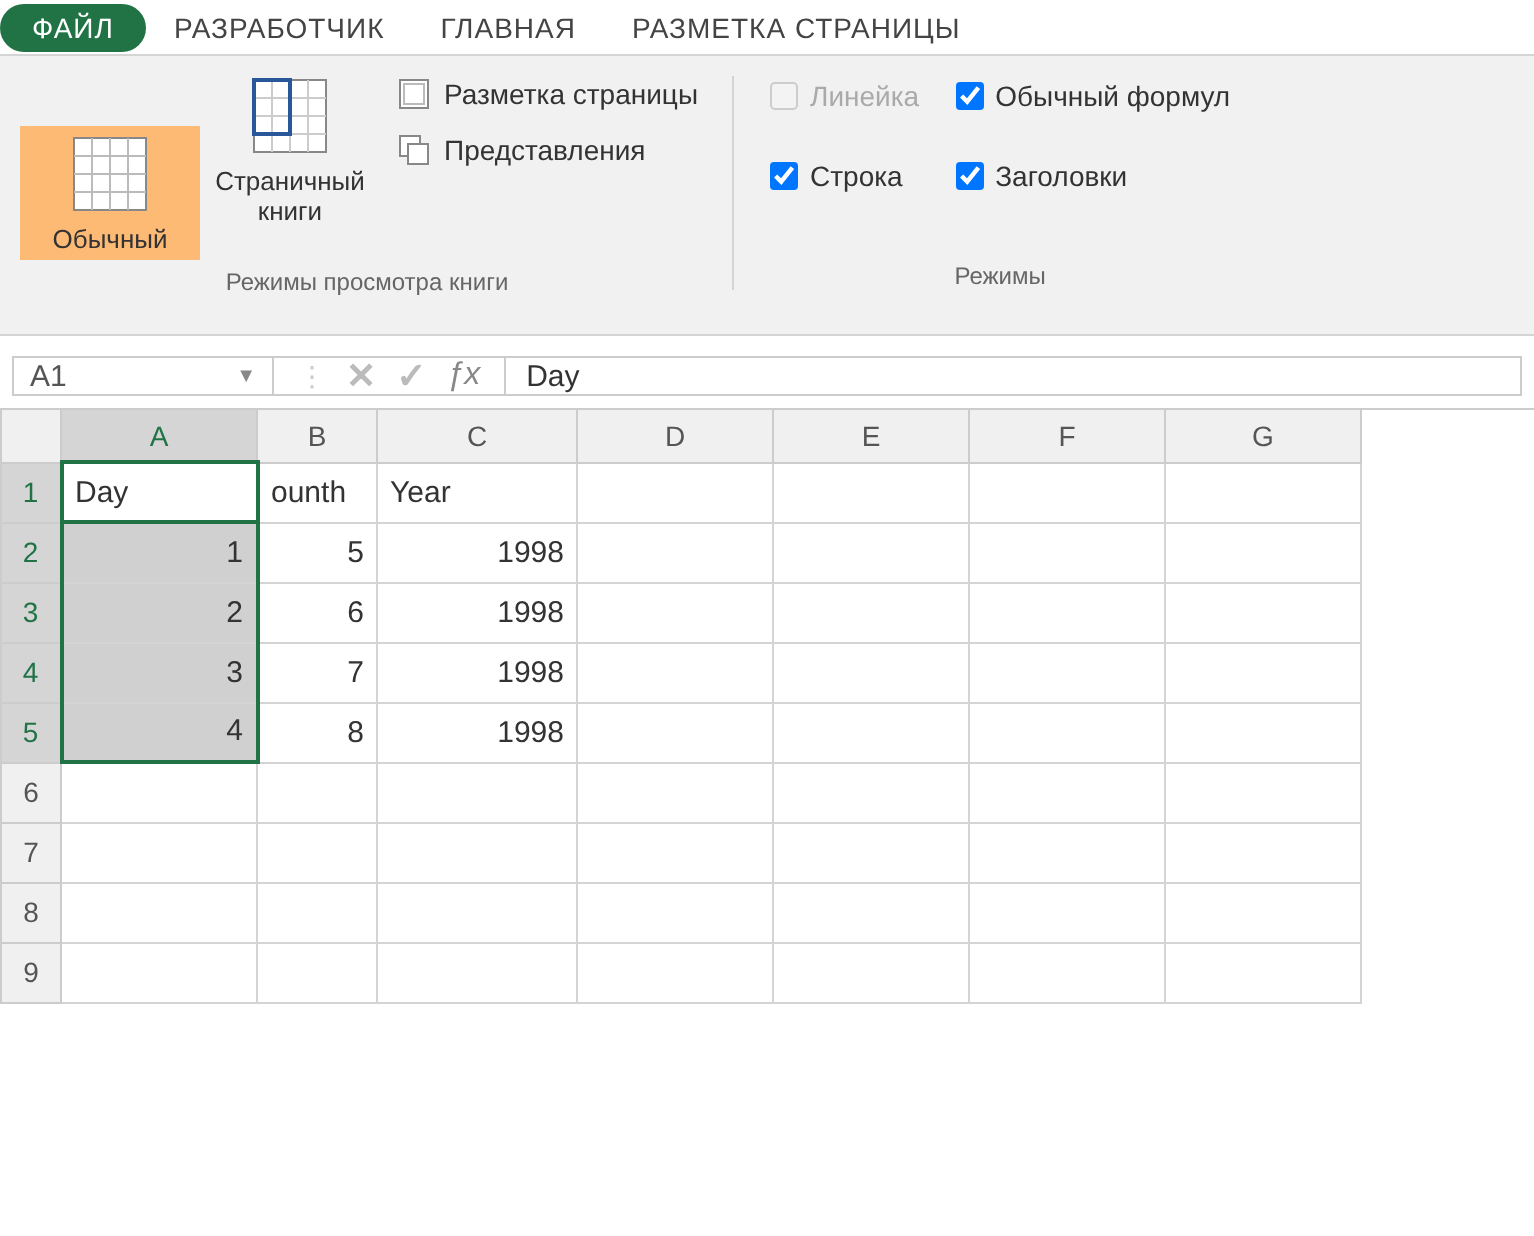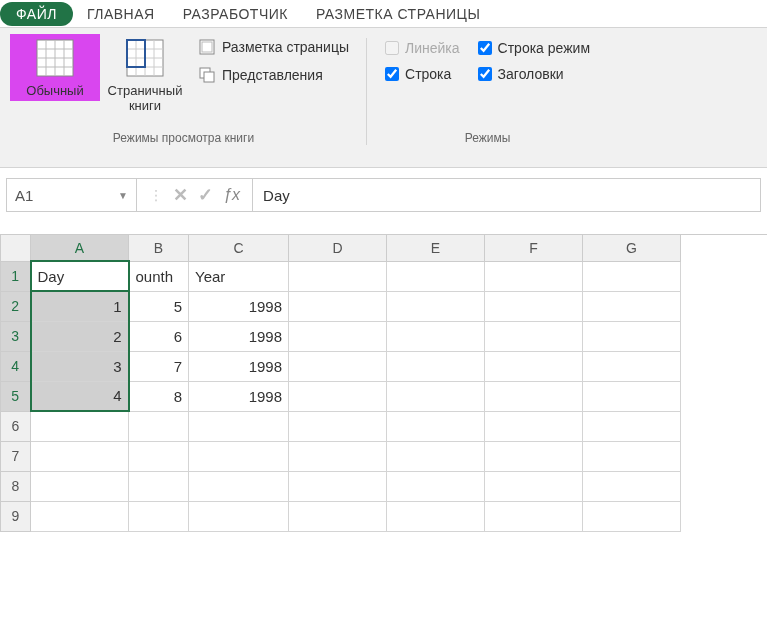--- a/index.html
+++ b/index.html
@@ -12,37 +12,37 @@
   .tab:not(.file) { text-transform: uppercase; }
   
   
   .ribbon { display: flex; background: #f1f1f1; border-bottom: 1px solid #d4d4d4; padding: 6px 0 0 0; height: 140px; }
   .ribbon-group { display: flex; flex-direction: column; align-items: center; padding: 0 10px; position: relative; }
   .ribbon-group.sep::after { content: ""; position: absolute; right: 0; top: 4px; bottom: 22px; width: 1px; background: #d4d4d4; }
   .group-body { display: flex; align-items: flex-start; flex: 1; }
   .group-label { font-size: 12px; color: #666; padding: 4px 0 22px; text-align: center; width: 100%; }
   
   .big-btn { display: flex; flex-direction: column; align-items: center; padding: 2px 6px; width: 90px; cursor: pointer; }
-  .big-btn.active { background: #d946ef; }
+  .big-btn.active { background: #fdba74; margin-top: 29px; }
   .big-btn .icon-box { width: 44px; height: 44px; margin-bottom: 4px; display:flex; align-items:center; justify-content:center; }
   .big-btn .label { font-size: 13px; color: #333; text-align: center; line-height: 1.15; }
   
   .small-btns { display: flex; flex-direction: column; gap: 6px; padding: 2px 4px; }
   .small-btn { display: flex; align-items: center; gap: 6px; padding: 2px 4px; cursor: pointer; }
   .small-btn .icon-box { width: 18px; height: 18px; display:flex; align-items:center; justify-content:center;}
   .small-btn .label { font-size: 14px; color: #333; }
   
-  .checks { display: grid; grid-template-columns: auto auto; gap: 10px 18px; padding: 6px 8px; align-content: start;}
+  .checks { display: grid; grid-template-columns: auto auto; gap: 24px 18px; padding: 6px 8px; align-content: start;}
   .check { display: flex; align-items: center; gap: 6px; }
   .check input { width: 14px; height: 14px; }
   .check.disabled { color: #aaa; }
   .check label { font-size: 14px; }
   
   
-  .formula-bar { display: flex; align-items: center; border: 1px solid #ccc; margin: 10px 6px 22px 6px; height: 34px; background: #fff; }
+  .formula-bar { display: flex; align-items: center; border: 1px solid #ccc; margin: 10px 6px 6px 6px; height: 20px; background: #fff; }
   .namebox { display:flex; align-items:center; width: 130px; border-right: 1px solid #ccc; height: 100%; padding: 0 8px; position:relative;}
   .namebox input { border: none; outline: none; font-size: 15px; width: 100%; color:#555;}
   .namebox .dd { color: #888; font-size: 10px; position:absolute; right:8px;}
   .fb-btns { display: flex; align-items: center; gap: 10px; padding: 0 12px; color: #bbb;}
   .fb-btn { font-size: 18px; cursor: pointer; font-weight:bold;}
   .fx { font-style: italic; color: #888; font-size: 16px; }
   .formula-input { flex:1; border: none; border-left: 1px solid #ccc; height: 100%; padding: 0 10px; font-size: 15px; outline:none; color:#333;}
   
   
   .grid-wrap { border-top: 1px solid #ccc; }
@@ -60,22 +60,22 @@
   .sel-border-left { border-left: 2px solid #217346 !important;}
   .sel-border-right { border-right: 2px solid #217346 !important;}
   .sel-border-bottom { border-bottom: 2px solid #217346 !important;}
   .colA{width:98px;} .colB{width:60px;} .colC{width:100px;} .colD{width:98px;} .colE{width:98px;} .colF{width:98px;} .colG{width:98px;}
 </style>
 </head>
 <body>
 
 <div class="tabs">
   <div class="tab file">ФАЙЛ</div>
+  <div class="tab">Разработчик</div>
   <div class="tab">ГЛАВНАЯ</div>
-  <div class="tab">Разработчик</div>
   <div class="tab">РАЗМЕТКА СТРАНИЦЫ</div>
 </div>
 
 <div class="ribbon">
   <div class="ribbon-group sep">
     <div class="group-body">
       <div class="big-btn active">
         <div class="icon-box">
           <svg width="40" height="40">
               <rect x="2" y="2" width="36" height="36" fill="#fff" stroke="#888"></rect>
@@ -134,21 +134,21 @@
 
   <div class="ribbon-group">
     <div class="group-body">
       <div class="checks">
         <div class="check disabled">
           <input type="checkbox" disabled="" style="">
           <label>Линейка</label>
         </div>
         <div class="check">
           <input type="checkbox" checked="" style="">
-          <label>Строка режим</label>
+          <label>Обычный формул</label>
         </div>
         <div class="check">
           <input type="checkbox" checked="" style="">
           <label>Строка</label>
         </div>
         <div class="check">
           <input type="checkbox" checked="" style="">
           <label>Заголовки</label>
         </div>
       </div>

